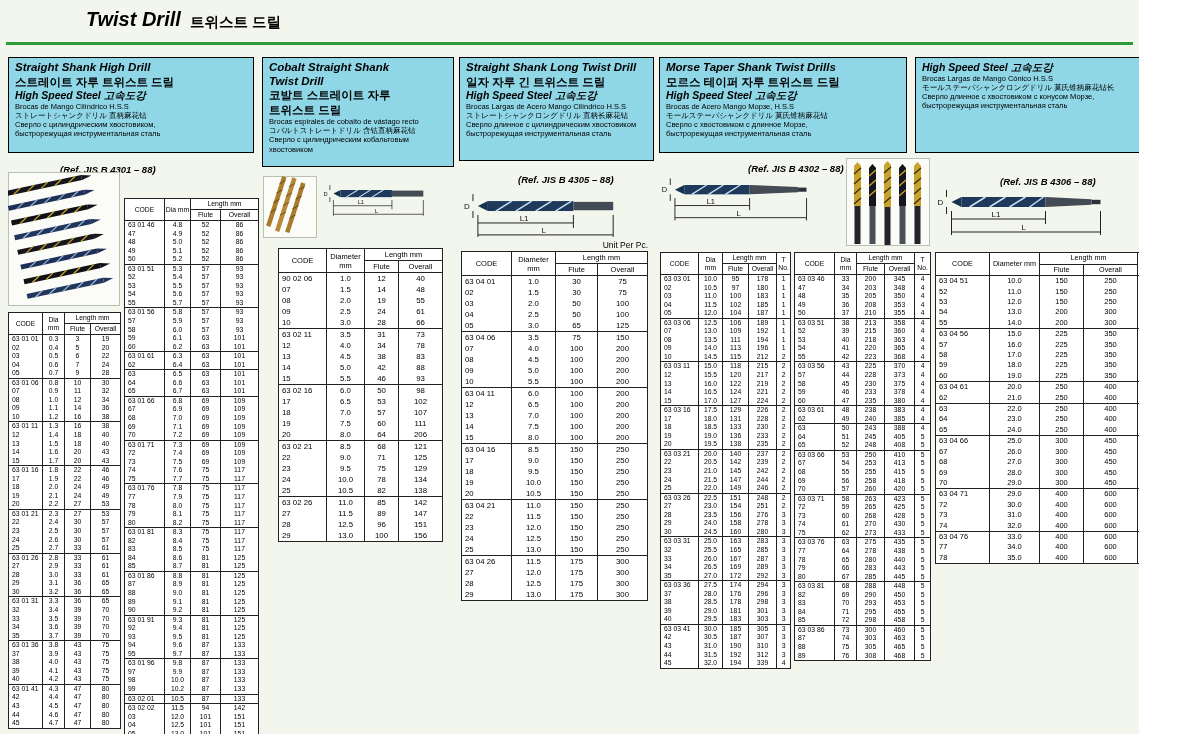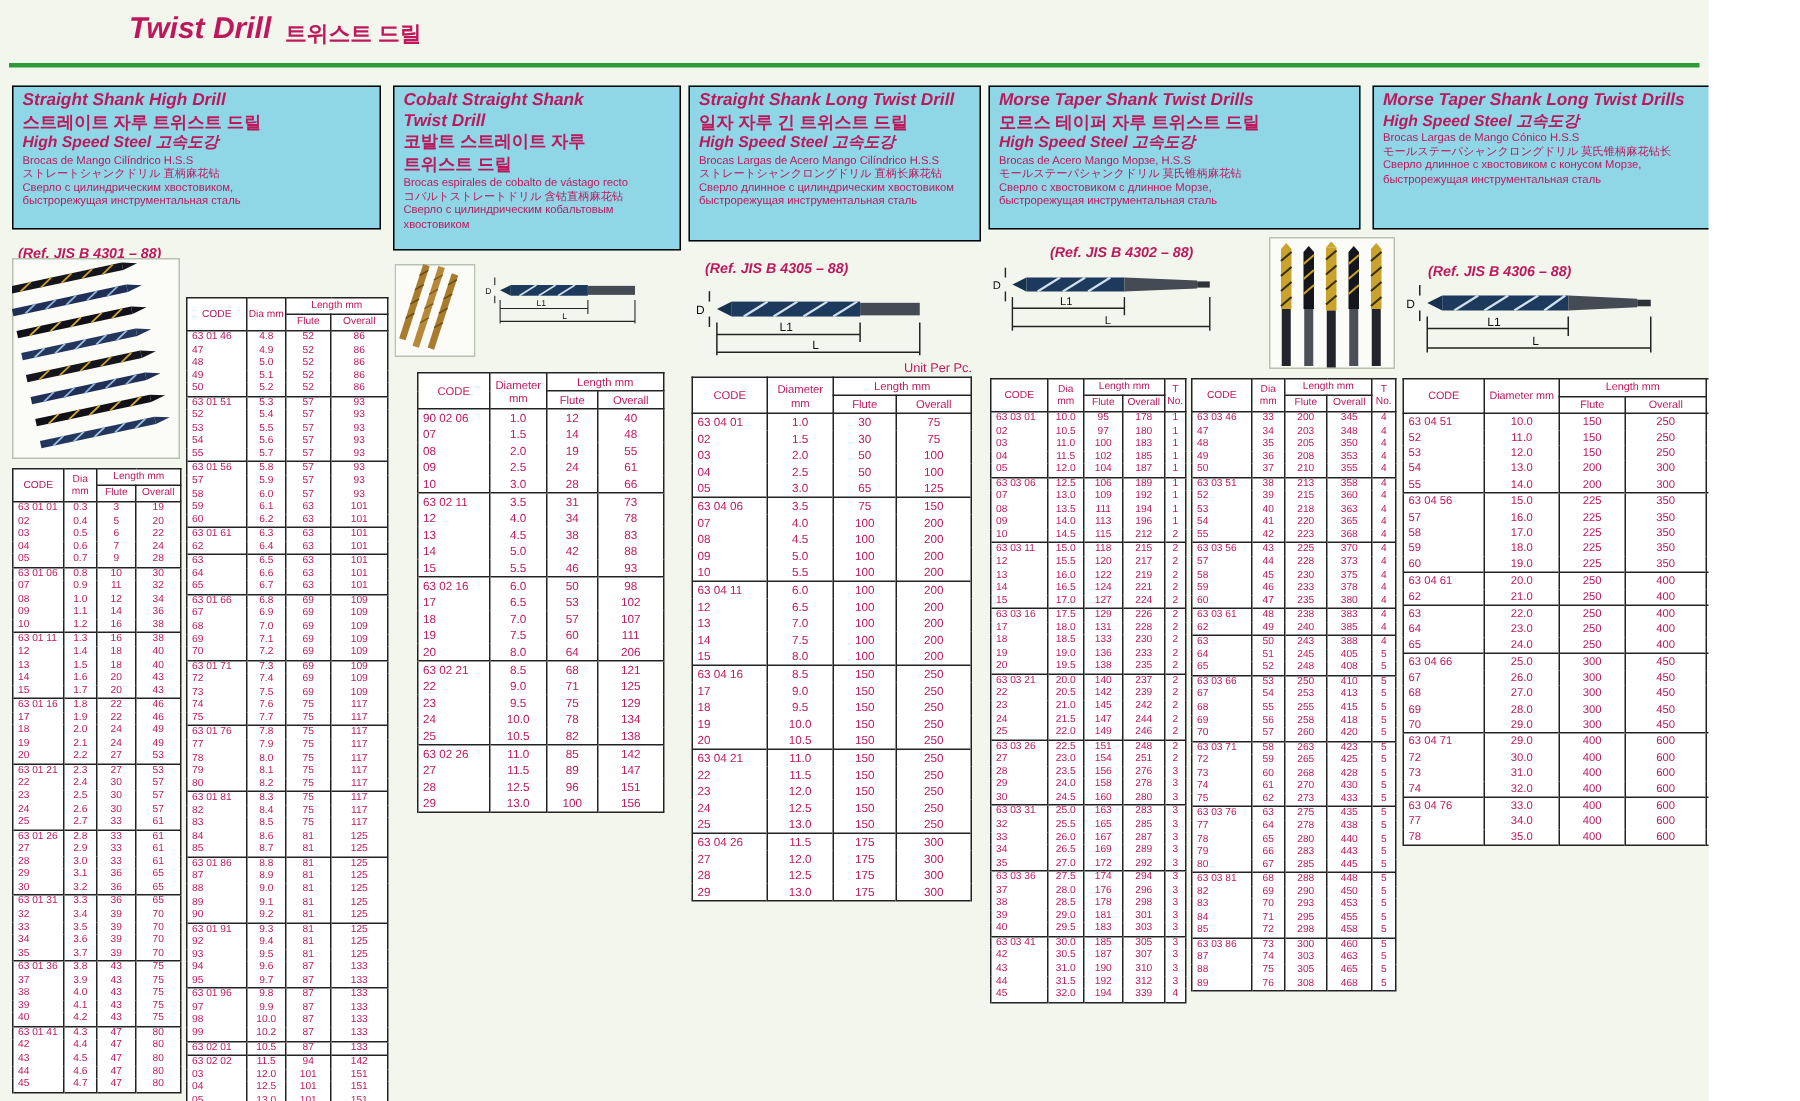--- a/index.html
+++ b/index.html
@@ -1,27 +1,27 @@
 <!DOCTYPE html>
 <html><head>
 <meta charset="utf-8">
 <title>Twist Drill</title>
 <style>
   html,body{margin:0;padding:0;}
   .page{position:relative;width:1139px;height:734px;background:#f3f6ec;overflow:hidden;
-        font-family:"Liberation Sans",sans-serif;color:#be185d;}
+        font-family:"Liberation Sans",sans-serif;color:#000000;}
   .title-en{position:absolute;left:86px;top:8px;font:italic bold 20px "Liberation Sans",sans-serif;}
   .title-ko{position:absolute;left:190px;top:13px;font:bold 14.5px "Liberation Sans",sans-serif;}
   .rule{position:absolute;left:6px;right:6px;top:42px;height:3px;background:#2e9b3b;}
   .sec-box{position:absolute;top:57px;background:#8fd6e7;border:1.5px solid #000;padding:3px 6px;box-sizing:border-box;}
   .bl-en{font:italic bold 11.5px/13.5px "Liberation Sans",sans-serif;white-space:nowrap;}
   .bl-ko{font:bold 11.5px/14.5px "Liberation Sans",sans-serif;white-space:nowrap;}
   .bl-hs{font:italic bold 10.5px/12.5px "Liberation Sans",sans-serif;}
   .bl-s{font:normal 7.5px/9.2px "Liberation Sans",sans-serif;white-space:nowrap;}
-  .ref{position:absolute;font:italic bold 9.5px "Liberation Sans",sans-serif;}
+  .ref{position:absolute;font:italic bold 9.5px "Liberation Sans",sans-serif;margin-left:48px;}
   .unit{position:absolute;font:8.5px "Liberation Sans",sans-serif;text-align:right;}
   .photo{position:absolute;}
   .diag{position:absolute;}
   .diag text{font:8px "Liberation Sans",sans-serif;fill:#111;}
   table.tbl{position:absolute;border-collapse:collapse;background:#fff;table-layout:fixed;
             border:1.2px solid #222;}
   .tbl th{border:1px solid #222;font-weight:normal;padding:1px 0;background:#fff;text-align:center;}
   .tbl td{border-left:1px solid #222;border-right:1px solid #222;border-top:0;border-bottom:0;
           text-align:center;padding:0 1px;overflow:hidden;white-space:nowrap;}
   .tbl tr.gs td{border-top:1px solid #222;}
@@ -73,21 +73,20 @@
   <div class="sec-box" style="left:659px;width:248px;min-height:96px">
       <div class="bl-en">Morse Taper Shank Twist Drills</div>
       <div class="bl-ko">모르스 테이퍼 자루 트위스트 드릴</div>
       <div class="bl-hs">High Speed Steel 고속도강</div>
       <div class="bl-s">Brocas de Acero Mango Морзе, H.S.S</div>
       <div class="bl-s">モールステーパシャンクドリル 莫氏锥柄麻花钻</div>
       <div class="bl-s">Сверло с хвостовиком с длинное Морзе,</div>
       <div class="bl-s">быстрорежущая инструментальная сталь</div>
     </div>
   <div class="sec-box" style="left:915px;width:277px;min-height:96px">
-      <div class="bl-en">Morse Taper Shank Long Twist Drills</div>
       <div class="bl-hs">High Speed Steel 고속도강</div>
       <div class="bl-s">Brocas Largas de Mango Cónico H.S.S</div>
       <div class="bl-s">モールステーパシャンクロングドリル 莫氏锥柄麻花钻长</div>
       <div class="bl-s">Сверло длинное с хвостовиком с конусом Морзе,</div>
       <div class="bl-s">быстрорежущая инструментальная сталь</div>
     </div>
 
   <div class="ref" style="left:12px;top:164px">(Ref. JIS B 4301 – 88)</div>
   <div class="ref" style="left:470px;top:174px">(Ref. JIS B 4305 – 88)</div>
   <div class="ref" style="left:700px;top:163px">(Ref. JIS B 4302 – 88)</div>

